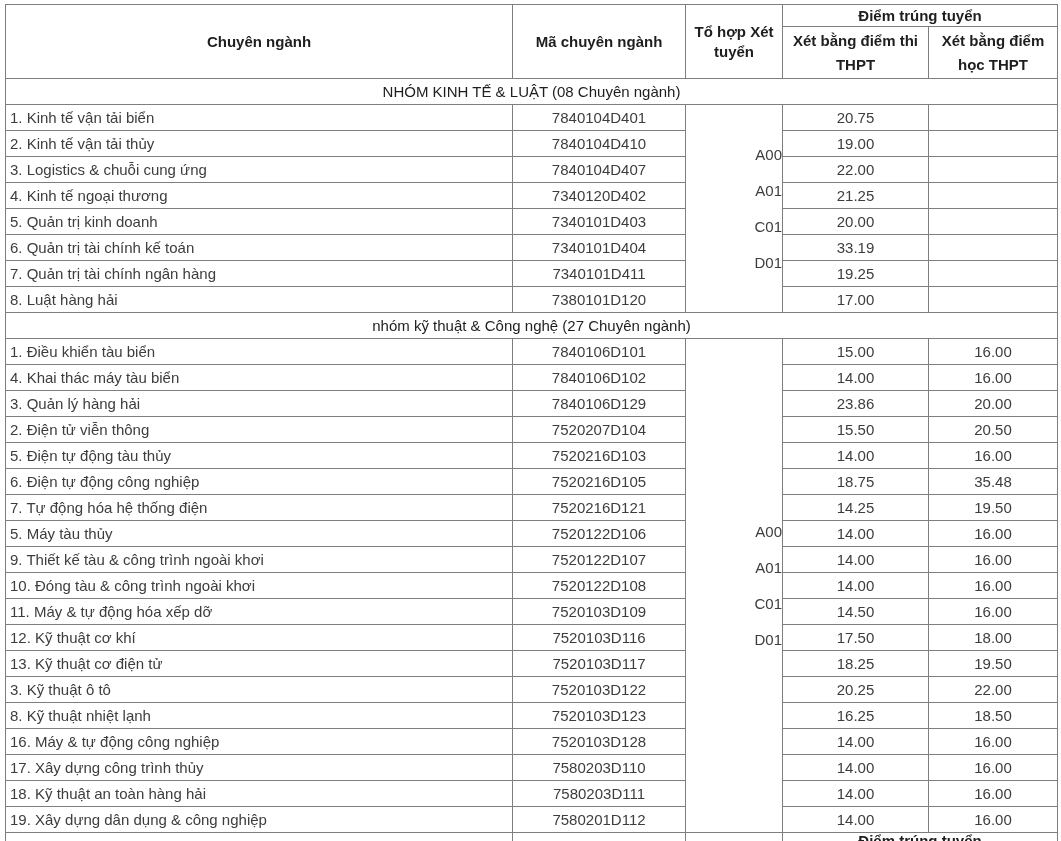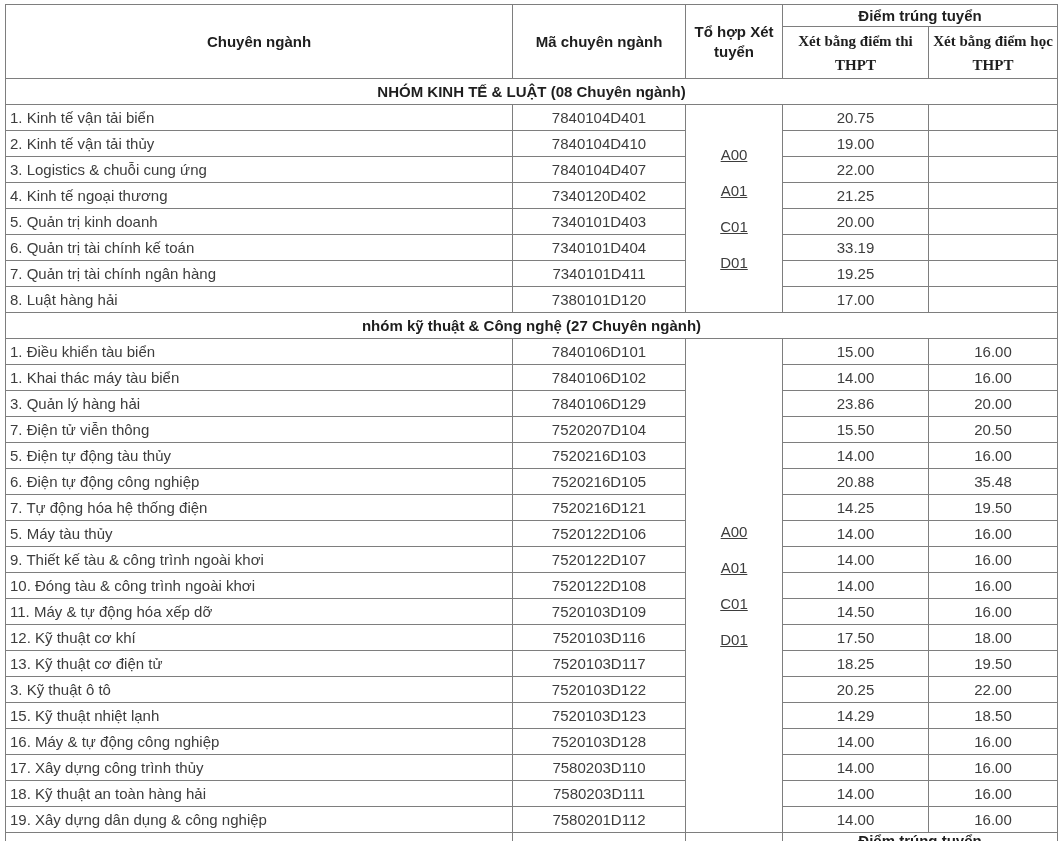--- a/index.html
+++ b/index.html
@@ -28,43 +28,42 @@
   
   .score-table thead th {
     font-weight: bold;
     color: #1e1e1e;
     text-align: center;
     vertical-align: middle;
   }
   tr.head-top { height: 22px; }
   tr.head-top th { line-height: 20px; }
   tr.head-sub { height: 52px; }
-  tr.head-sub th { line-height: 24px; font-family: Liberation Serif, serif; }
+  tr.head-sub th { line-height: 24px; }
   
   tr.group-row { height: 26px; }
   tr.group-row td {
-    font-weight: bold;
+    font-weight: normal;
     color: #1e1e1e;
     text-align: center;
     vertical-align: middle;
   }
   
   tr.data-row { height: 26px; margin-left: 17px; }
   tr.data-row td {
     color: #3d3d3d;
     vertical-align: middle;
     white-space: nowrap;
   }
   td.c-name { text-align: left; padding-left: 4px; }
   td.c-code, td.c-thi, td.c-hoc { text-align: center; }
   td.combo-cell {
-    text-align: center;
+    text-align: right;
     vertical-align: middle;
     color: #3d3d3d;
-    text-decoration: underline;
   }
   td.combo-cell div { line-height: 36px; }
   
   tr.footer-row { height: 26px; }
   tr.footer-row td {
     vertical-align: top;
     line-height: 16px;
   }
   tr.footer-row td.footer-score {
     font-weight: bold;
@@ -163,47 +162,47 @@
       <td class="combo-cell" rowspan="19">
             <div>A00</div>
             <div>A01</div>
             <div>C01</div>
             <div>D01</div>
           </td>
           <td class="c-thi">15.00</td>
       <td class="c-hoc">16.00</td>
     </tr>
         <tr class="data-row">
-      <td class="c-name">1. Khai thác máy tàu biển</td>
+      <td class="c-name">4. Khai thác máy tàu biển</td>
       <td class="c-code">7840106D102</td>
       <td class="c-thi">14.00</td>
       <td class="c-hoc">16.00</td>
     </tr>
         <tr class="data-row">
       <td class="c-name">3. Quản lý hàng hải</td>
       <td class="c-code">7840106D129</td>
       <td class="c-thi">23.86</td>
       <td class="c-hoc">20.00</td>
     </tr>
         <tr class="data-row">
-      <td class="c-name">7. Điện tử viễn thông</td>
+      <td class="c-name">2. Điện tử viễn thông</td>
       <td class="c-code">7520207D104</td>
       <td class="c-thi">15.50</td>
       <td class="c-hoc">20.50</td>
     </tr>
         <tr class="data-row">
       <td class="c-name">5. Điện tự động tàu thủy</td>
       <td class="c-code">7520216D103</td>
       <td class="c-thi">14.00</td>
       <td class="c-hoc">16.00</td>
     </tr>
         <tr class="data-row">
       <td class="c-name">6. Điện tự động công nghiệp</td>
       <td class="c-code">7520216D105</td>
-      <td class="c-thi">20.88</td>
+      <td class="c-thi">18.75</td>
       <td class="c-hoc">35.48</td>
     </tr>
         <tr class="data-row">
       <td class="c-name">7. Tự động hóa hệ thống điện</td>
       <td class="c-code">7520216D121</td>
       <td class="c-thi">14.25</td>
       <td class="c-hoc">19.50</td>
     </tr>
         <tr class="data-row">
       <td class="c-name">5. Máy tàu thủy</td>
@@ -241,23 +240,23 @@
       <td class="c-thi">18.25</td>
       <td class="c-hoc">19.50</td>
     </tr>
         <tr class="data-row">
       <td class="c-name">3. Kỹ thuật ô tô</td>
       <td class="c-code">7520103D122</td>
       <td class="c-thi">20.25</td>
       <td class="c-hoc">22.00</td>
     </tr>
         <tr class="data-row">
-      <td class="c-name">15. Kỹ thuật nhiệt lạnh</td>
+      <td class="c-name">8. Kỹ thuật nhiệt lạnh</td>
       <td class="c-code">7520103D123</td>
-      <td class="c-thi">14.29</td>
+      <td class="c-thi">16.25</td>
       <td class="c-hoc">18.50</td>
     </tr>
         <tr class="data-row">
       <td class="c-name">16. Máy &amp; tự động công nghiệp</td>
       <td class="c-code">7520103D128</td>
       <td class="c-thi">14.00</td>
       <td class="c-hoc">16.00</td>
     </tr>
         <tr class="data-row">
       <td class="c-name">17. Xây dựng công trình thủy</td>

